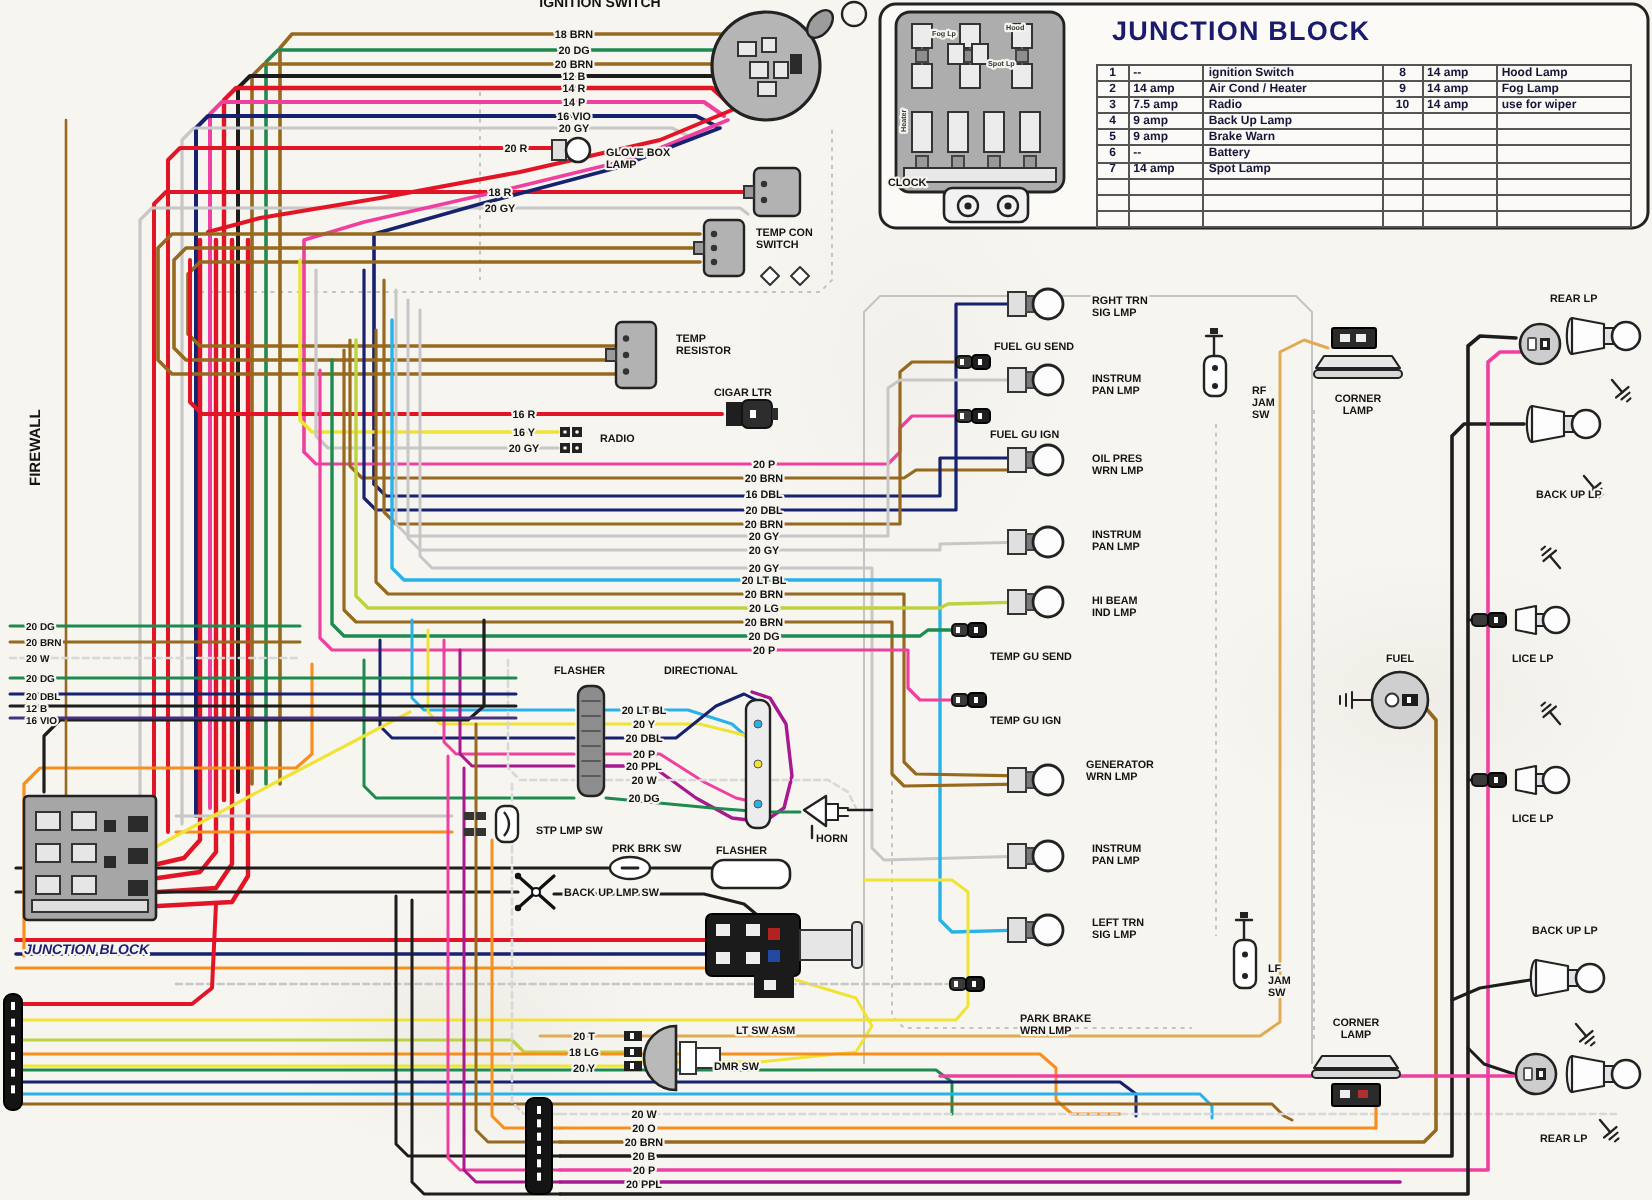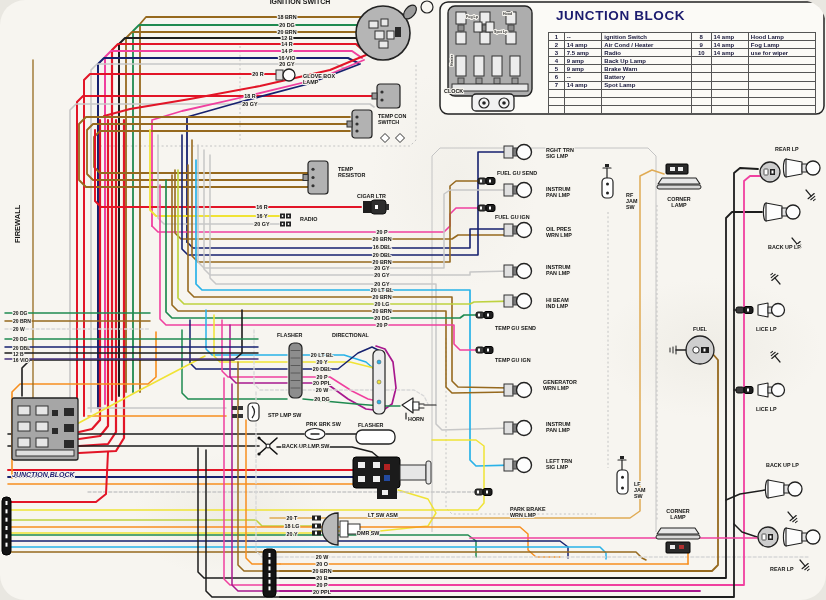--- a/index.html
+++ b/index.html
@@ -2,21 +2,21 @@
 <html><head>
 <meta charset="utf-8">
 <style>
   html,body{margin:0;padding:0;background:#e9e7e1;}
   .stage{position:relative;width:826px;height:600px;overflow:hidden;
     background:
       radial-gradient(160px 100px at 86% 58%, #efede6 0%, rgba(239,237,230,0) 70%),
       radial-gradient(140px 90px at 28% 86%, #eeece5 0%, rgba(238,236,229,0) 70%),
       radial-gradient(120px 160px at 55% 30%, #f2f0ea 0%, rgba(242,240,234,0) 70%),
       #f7f5f0;
-    font-family:"Liberation Sans",sans-serif;border-radius:25px;}
+    font-family:"Liberation Sans",sans-serif;}
   svg{position:absolute;left:0;top:0;}
   .lbl{paint-order:stroke;stroke:#f6f4ee;stroke-width:2.2px;stroke-linejoin:round;
        font-family:"Liberation Sans",sans-serif;font-weight:700;}
   .it{font-style:italic;}
   .jp-title{position:absolute;left:556px;top:8px;width:260px;
     font:700 13.5px "Liberation Sans",sans-serif;letter-spacing:.6px;color:#1b1b6e;}
   .jp-table{position:absolute;left:548px;top:32px;width:268px;border-collapse:collapse;
     border:1.4px solid #333;background:transparent;}
   .jp-table td{border:1px solid #555;font:700 6px "Liberation Sans",sans-serif;color:#16163a;
     height:7.1px;padding:0 2px;white-space:nowrap;overflow:hidden;}

